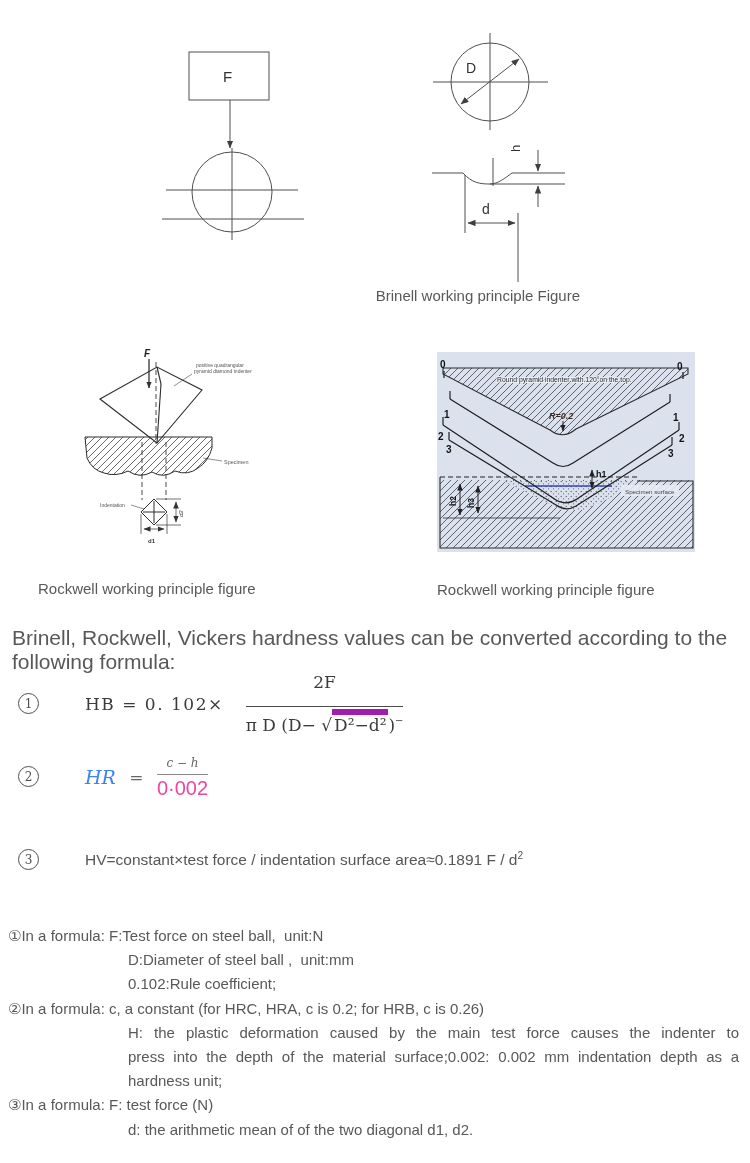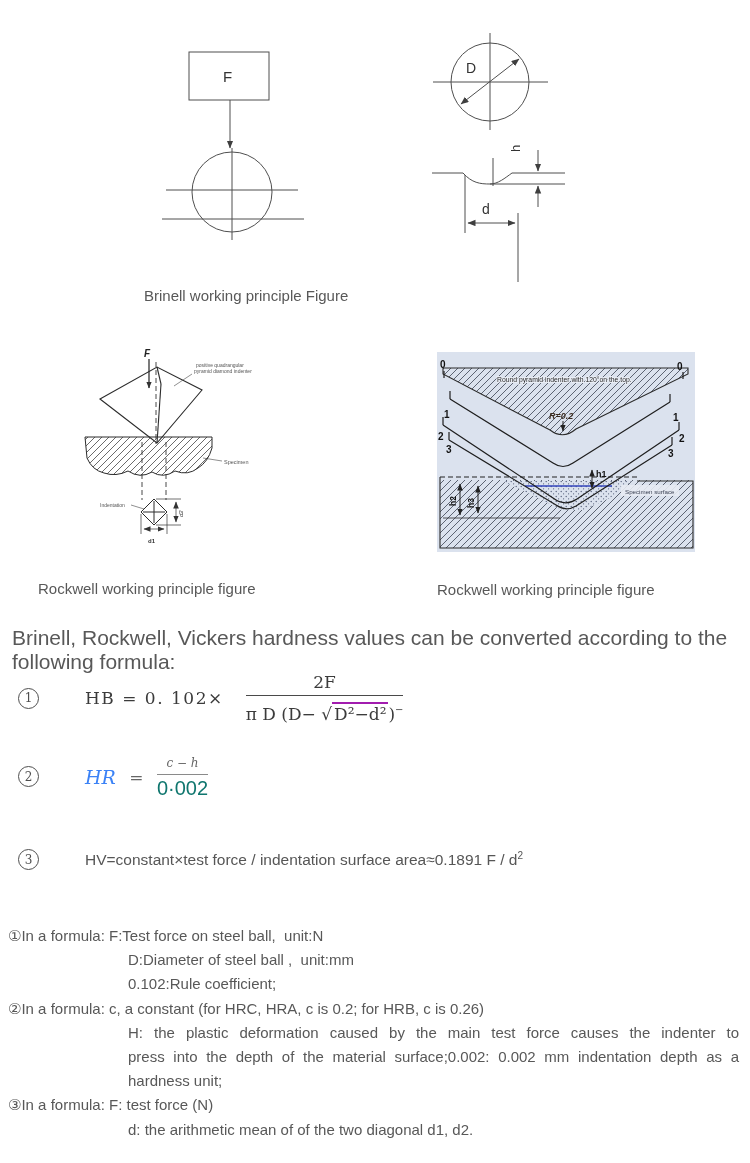--- a/index.html
+++ b/index.html
@@ -18,36 +18,36 @@
     display:inline-flex;align-items:center;justify-content:center;
     font-family:"DejaVu Serif",serif;font-size:12px;color:#4f4f4f;flex:0 0 auto;
   }
   .f1-lhs{
     font-family:"DejaVu Serif",serif;font-size:17px;color:#3b3b3b;
     letter-spacing:1.5px;margin-left:46px;margin-right:22px;white-space:pre;
   }
   .frac{display:inline-block;text-align:center;}
   .f1 .fnum{
     display:block;font-family:"DejaVu Serif",serif;font-size:17px;color:#3b3b3b;
-    padding:0 34px 3px 34px;border-bottom:1.5px solid #4a4a4a;line-height:20px;
+    padding:0 34px 14px 34px;border-bottom:1.5px solid #4a4a4a;line-height:20px;
   }
   .f1 .fden{
     display:block;font-family:"DejaVu Serif",serif;font-size:17px;color:#3b3b3b;
     padding-top:3px;line-height:22px;white-space:pre;
   }
-  .rootbar{border-top:2px solid #a21caf;padding:0 2px;}
+  .rootbar{border-top:6px solid #a21caf;padding:0 2px;}
   .f1 sup{font-size:10px;}
   .f2-var{font-family:"DejaVu Serif",serif;font-style:italic;font-size:19px;color:#3b82f6;margin-left:46px;}
   .f2-eq{font-family:"DejaVu Serif",serif;font-size:17px;color:#666;margin:0 8px;white-space:pre;}
   .f2 .fnum{
     display:block;font-family:"DejaVu Serif",serif;font-style:italic;font-size:12px;color:#666;
     padding:0 7px 2px 7px;border-bottom:1.5px solid #8a8a8a;line-height:18px;
   }
   .f2 .fden{
-    display:block;font-family:"Liberation Sans",sans-serif;font-size:20px;color:#0f766e;
+    display:block;font-family:"Liberation Sans",sans-serif;font-size:20px;color:#ec4899;
     padding-top:2px;line-height:22px;
   }
   .f3-text{font-size:15.5px;color:#565656;margin-left:46px;}
   .f3-text sup{font-size:10px;}
   
   .notes{position:absolute;left:8px;top:886px;width:734px;font-size:15px;color:#585858;line-height:24.2px;margin-top:38px;}
   .note-line{white-space:pre-wrap;}
   .indent{padding-left:120px;}
   .jline{white-space:normal;text-align:justify;text-align-last:justify;width:611px;}
   svg text{font-family:"Liberation Sans","DejaVu Sans",sans-serif;}
@@ -83,21 +83,21 @@
     <line x1="493" y1="158" x2="493" y2="186"></line>
     <line x1="538" y1="150" x2="538" y2="171" marker-end="url(#ahB)"></line>
     <line x1="538" y1="207" x2="538" y2="186" marker-end="url(#ahB)"></line>
     <line x1="465" y1="175" x2="465" y2="233"></line>
     <line x1="518" y1="213" x2="518" y2="282"></line>
     <line x1="468" y1="223" x2="515" y2="223" marker-start="url(#ahB)" marker-end="url(#ahB)"></line>
   </g>
   <text font-size="13" fill="#333" transform="rotate(-90 520 152)" x="520" y="152">h</text>
   <text x="482" y="214" font-size="14" fill="#333">d</text>
 </svg>
-<div class="abs caption" style="left:144px;top:287px;width:430px;text-align:left">Brinell working principle Figure</div>
+<div class="abs caption" style="left:150px;top:287px;width:430px;text-align:right">Brinell working principle Figure</div>
 
 <svg class="abs" style="left:60px;top:340px" width="280" height="240" viewBox="60 340 280 240">
   <defs>
     <marker id="ahV" markerWidth="8" markerHeight="7" refX="6.5" refY="2.8" orient="auto-start-reverse" markerUnits="userSpaceOnUse">
       <path d="M0,0 L7,2.8 L0,5.6 Z" fill="#333"></path>
     </marker>
     <pattern id="hatV" width="7" height="7" patternUnits="userSpaceOnUse">
       <path d="M-1,8 L8,-1" stroke="#5a5a5a" stroke-width="0.9"></path>
     </pattern>
   </defs>

